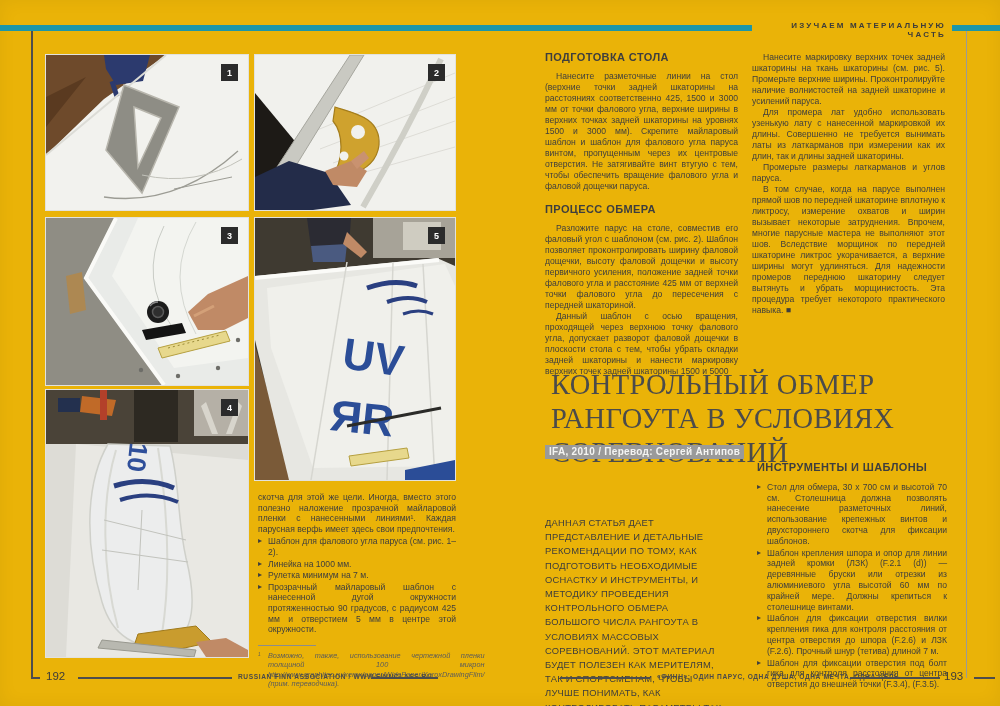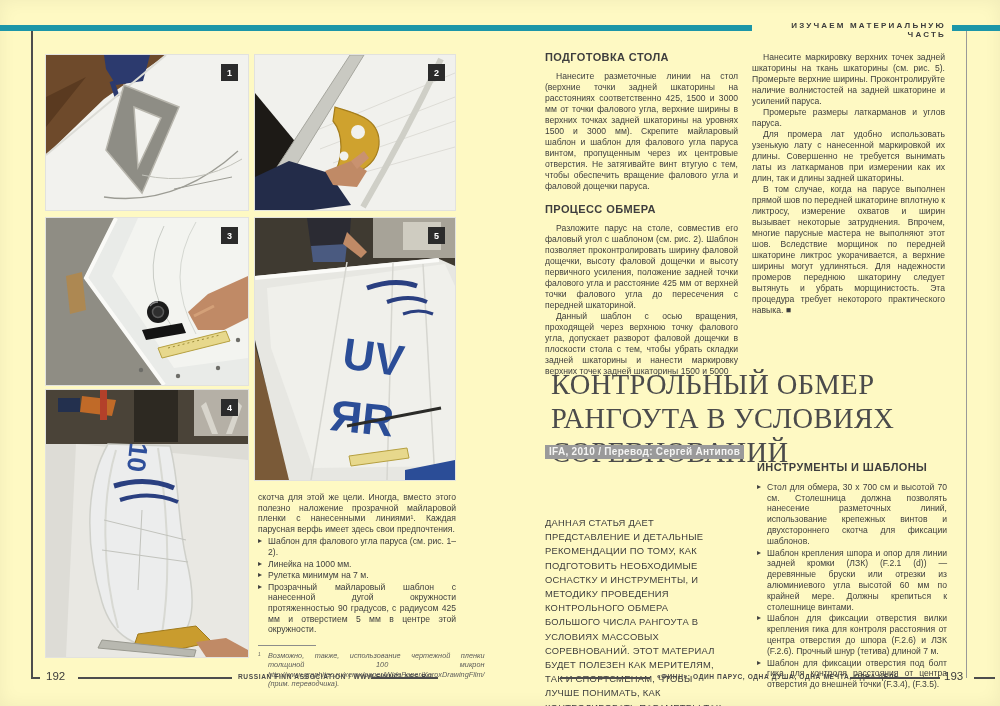--- a/index.html
+++ b/index.html
@@ -1,18 +1,18 @@
 <!DOCTYPE html>
 <html><head>
 <meta charset="utf-8">
 <style>
   html,body{margin:0;padding:0;background:#e9e9e7;}
   #spread{
     position:relative;width:1000px;height:706px;margin:0 auto;
-    background:#fef9c3;overflow:hidden;
+    background:#eab308;overflow:hidden;
     font-family:"Liberation Sans",sans-serif;color:#3e3e3e;
     border-right:1px solid #c9c9c7;border-bottom:1px solid #c9c9c7;
     box-shadow:inset 0 0 18px rgba(0,0,0,.06);
   }
   
   .teal-bar{position:absolute;top:25px;height:6px;background:#1c96a8;}
   .bar-left{left:0;width:752px;}
   .bar-right{left:952px;width:48px;}
   .kicker{position:absolute;top:21px;left:770px;width:176px;text-align:right;
     font-size:8px;font-weight:bold;letter-spacing:2.2px;color:#3b3b3b;}
@@ -226,22 +226,22 @@
 
   <div class="col" id="col1">
     <h3 class="chead">ПОДГОТОВКА СТОЛА</h3>
     <p class="p">Нанесите разметочные линии на стол (верхние точки задней шкаторины на расстояниях соответственно 425, 1500 и 3000 мм от точки фалового угла, верхние ширины в верхних точках задней шкаторины на уровнях 1500 и 3000 мм). Скрепите майларовый шаблон и шаблон для фалового угла паруса винтом, пропущенным через их центровые отверстия. Не затягивайте винт втугую с тем, чтобы обеспечить вращение фалового угла и фаловой дощечки паруса.</p>
     <h3 class="chead mt">ПРОЦЕСС ОБМЕРА</h3>
     <p class="p">Разложите парус на столе, совместив его фаловый угол с шаблоном (см. рис. 2). Шаблон позволяет проконтролировать ширину фаловой дощечки, высоту фаловой дощечки и высоту первичного усиления, положение задней точки фалового угла и расстояние 425 мм от верхней точки фалового угла до пересечения с передней шкаториной.</p>
     <p class="p">Данный шаблон с осью вращения, проходящей через верхнюю точку фалового угла, допускает разворот фаловой дощечки в плоскости стола с тем, чтобы убрать складки задней шкаторины и нанести маркировку верхних точек задней шкаторины 1500 и 5000</p>
   </div>
   <div class="col" id="col2">
     <p class="p">Нанесите маркировку верхних точек задней шкаторины на ткань шкаторины (см. рис. 5). Промерьте верхние ширины. Проконтролируйте наличие волнистостей на задней шкаторине и усилений паруса.</p>
+    <p class="p">Для промера лат удобно использовать узенькую лату с нанесенной маркировкой их длины. Совершенно не требуется вынимать латы из латкарманов при измерении как их длин, так и длины задней шкаторины.</p>
     <p class="p">Промерьте размеры латкарманов и углов паруса.</p>
-    <p class="p">Для промера лат удобно использовать узенькую лату с нанесенной маркировкой их длины. Совершенно не требуется вынимать латы из латкарманов при измерении как их длин, так и длины задней шкаторины.</p>
     <p class="p">В том случае, когда на парусе выполнен прямой шов по передней шкаторине вплотную к ликтросу, измерение охватов и ширин вызывает некоторые затруднения. Впрочем, многие парусные мастера не выполняют этот шов. Вследствие морщинок по передней шкаторине ликтрос укорачивается, а верхние ширины могут удлиняться. Для надежности промеров переднюю шкаторину следует вытянуть и убрать морщинистость. Эта процедура требует некоторого практического навыка. ■</p>
   </div>
 
   <h1 id="headline" style="margin:8px;font-weight:normal;">КОНТРОЛЬНЫЙ ОБМЕР РАНГОУТА В УСЛОВИЯХ СОРЕВНОВАНИЙ</h1>
   <div id="byline"><span>IFA, 2010 / Перевод: Сергей Антипов</span></div>
   <div id="lede">ДАННАЯ СТАТЬЯ ДАЕТ ПРЕДСТАВЛЕНИЕ И ДЕТАЛЬНЫЕ РЕКОМЕНДАЦИИ ПО ТОМУ, КАК ПОДГОТОВИТЬ НЕОБХОДИМЫЕ ОСНАСТКУ И ИНСТРУМЕНТЫ, И МЕТОДИКУ ПРОВЕДЕНИЯ КОНТРОЛЬНОГО ОБМЕРА БОЛЬШОГО ЧИСЛА РАНГОУТА В УСЛОВИЯХ МАССОВЫХ СОРЕВНОВАНИЙ. ЭТОТ МАТЕРИАЛ БУДЕТ ПОЛЕЗЕН КАК МЕРИТЕЛЯМ, ТАК И СПОРТСМЕНАМ, ЧТОБЫ ЛУЧШЕ ПОНИМАТЬ, КАК КОНТРОЛИРОВАТЬ ПАРАМЕТРЫ ТАК, ЧТОБЫ ЯХТА ОСТАВАЛАСЬ В КЛАССЕ.</div>
 
   <div id="tools">
     <h3 class="chead">ИНСТРУМЕНТЫ И ШАБЛОНЫ</h3>
     <ul class="blist">

